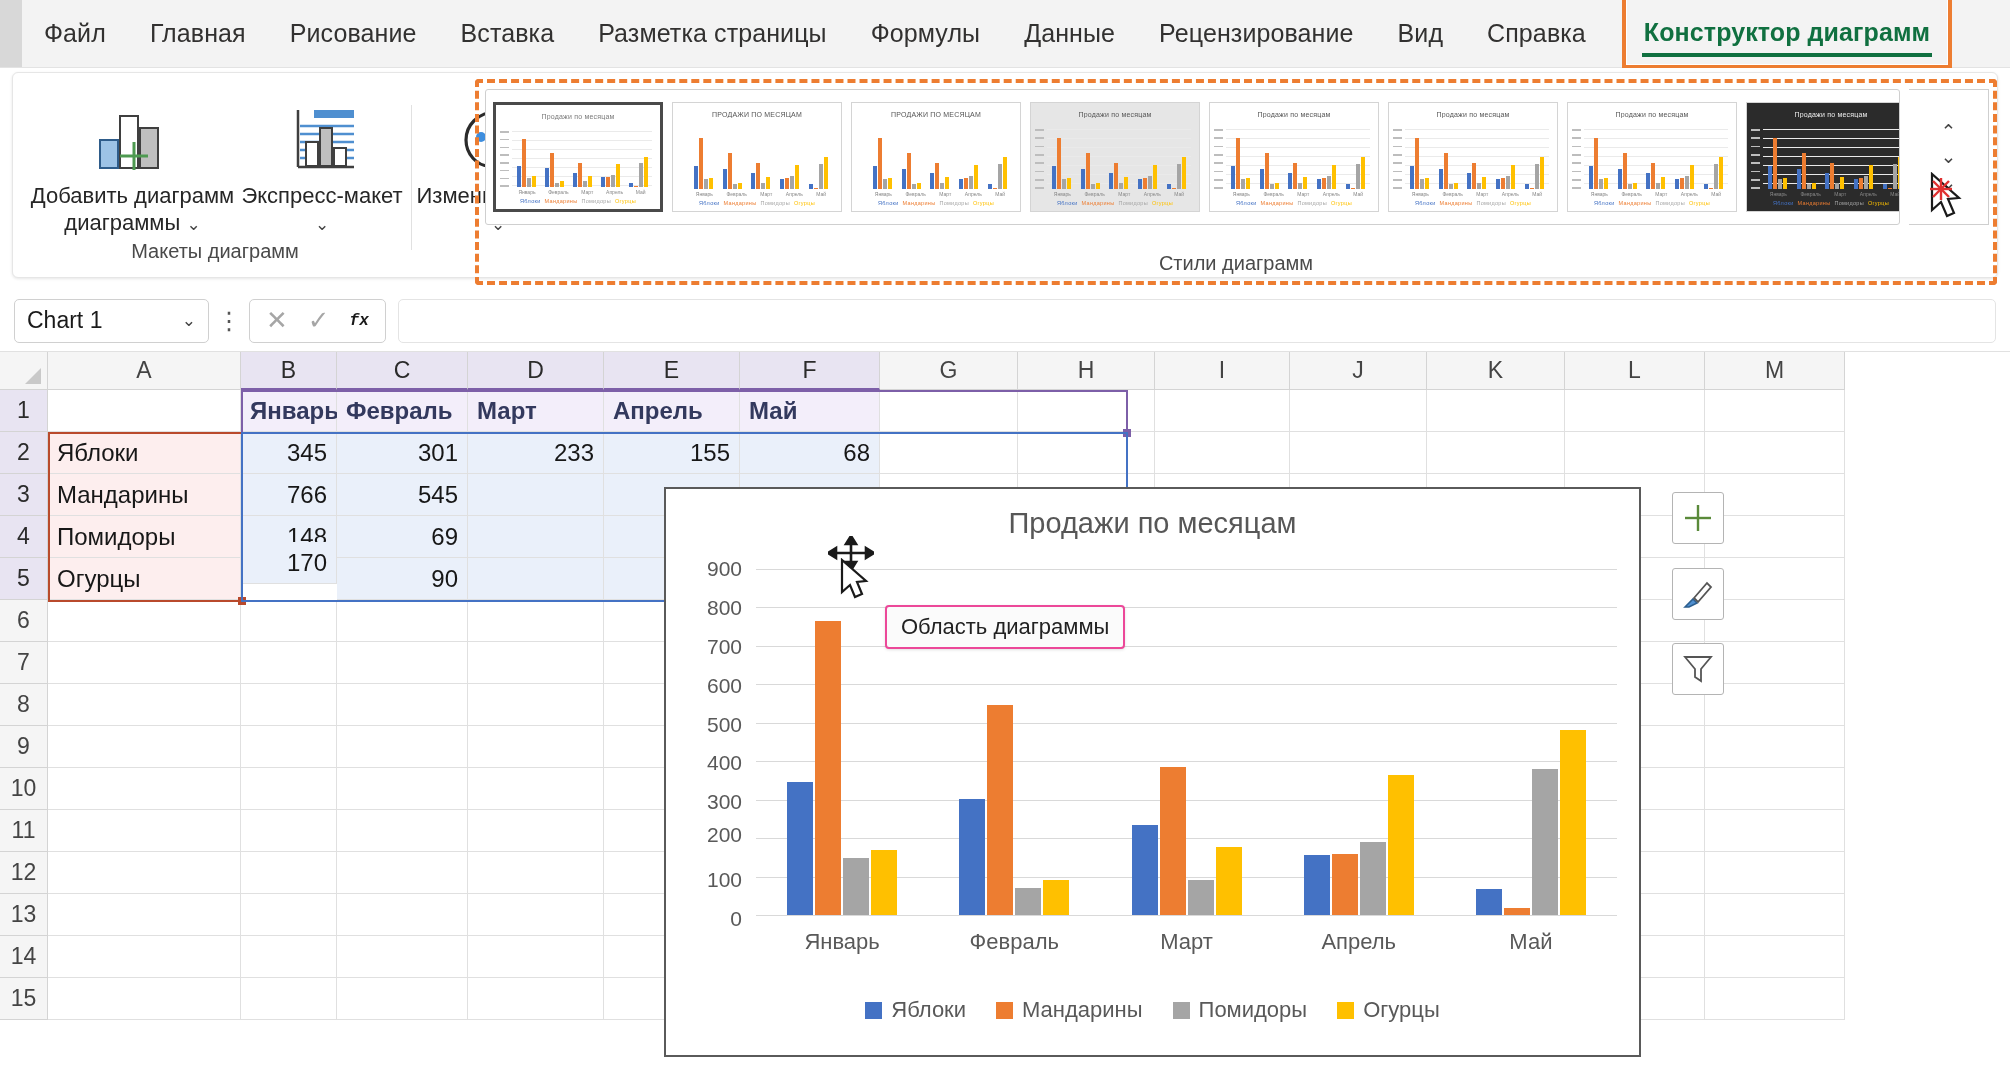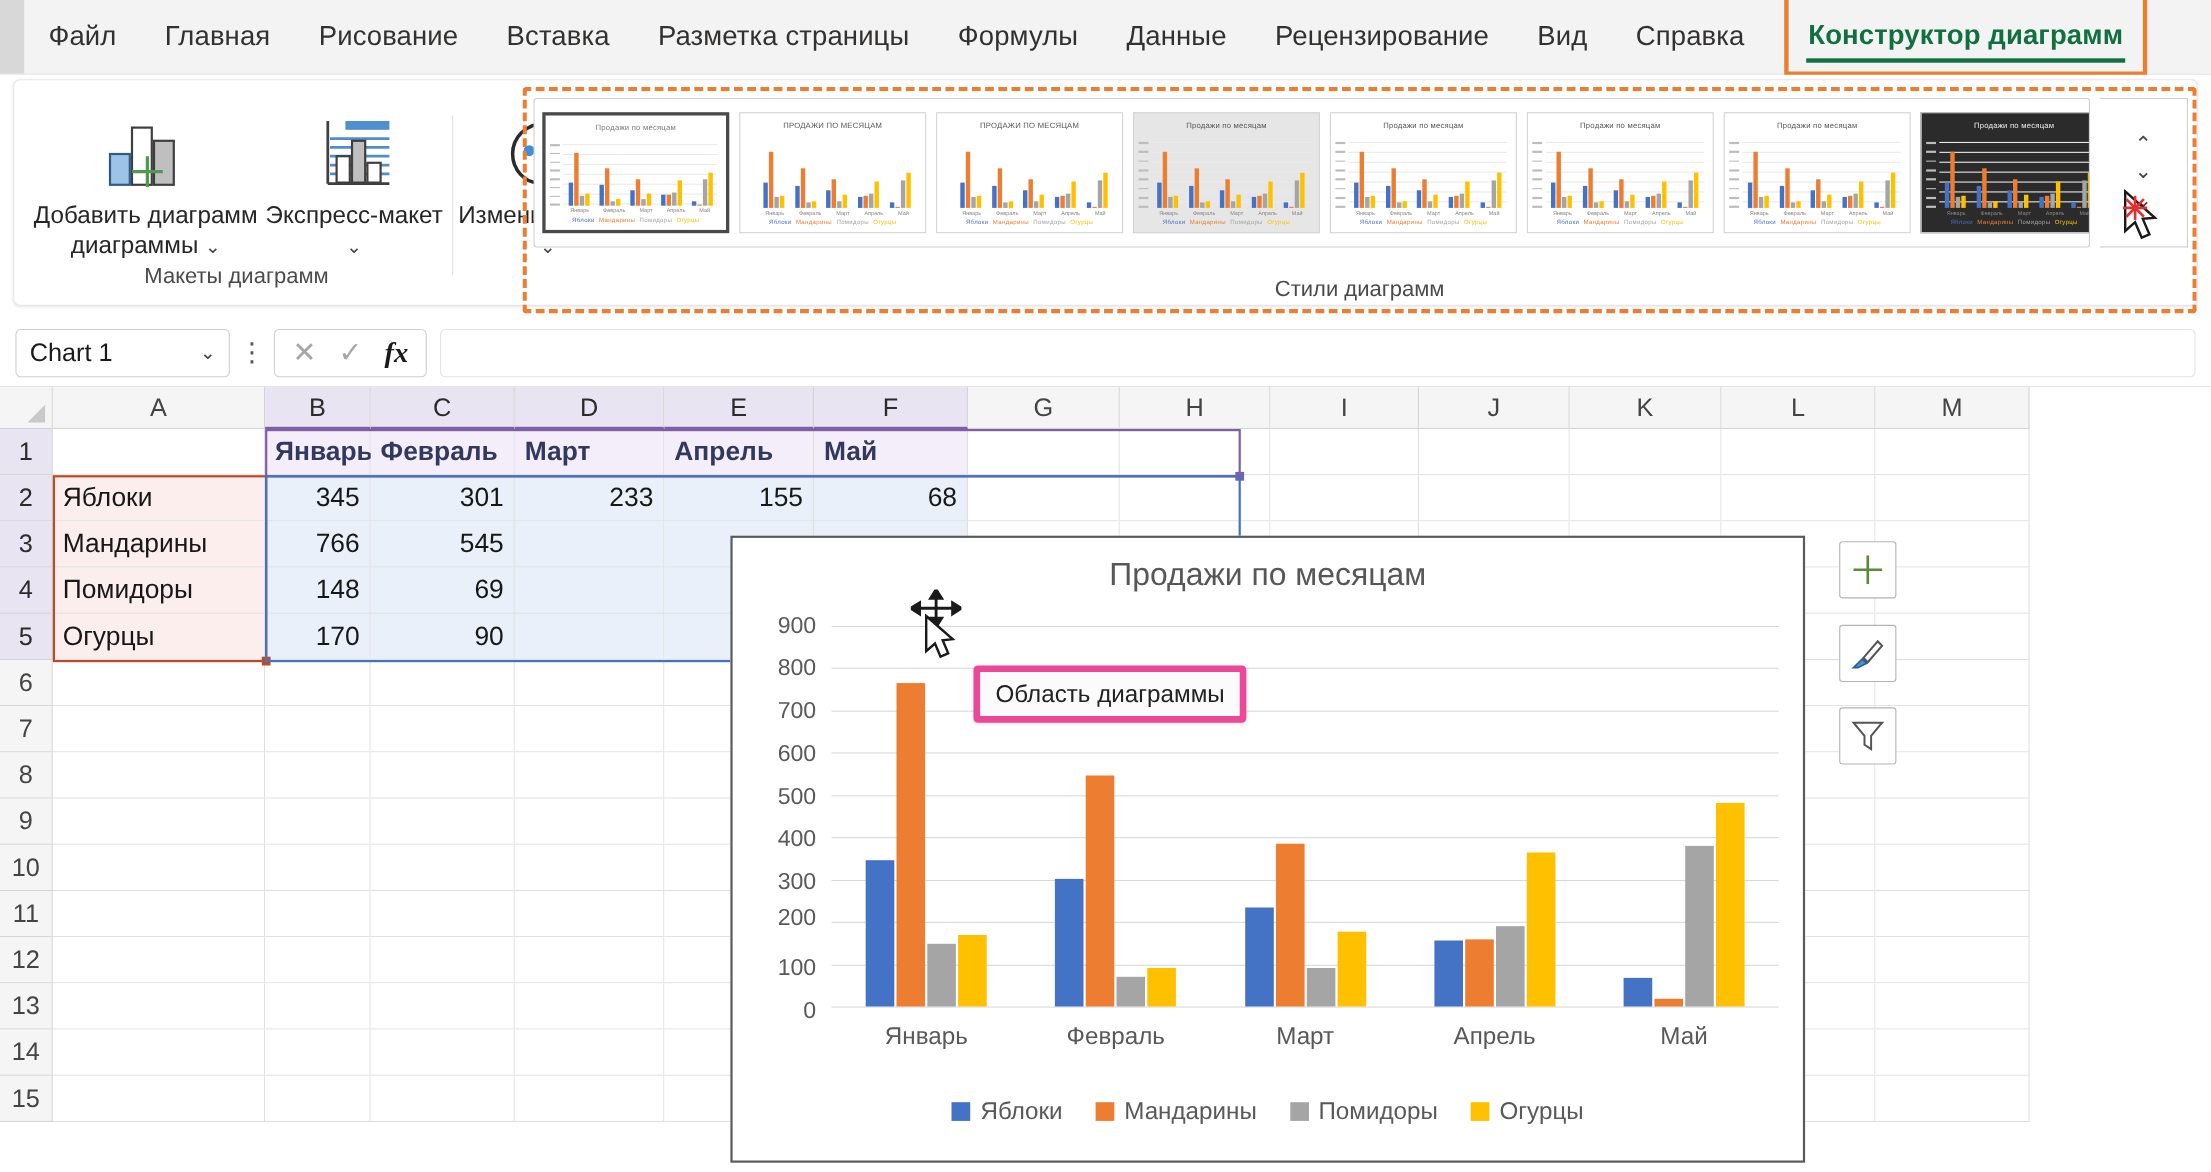--- a/index.html
+++ b/index.html
@@ -119,21 +119,21 @@
     margin-left: 14px; width: 195px; height: 44px; border: 1px solid #d0d0d0;
     border-radius: 5px; display: flex; align-items: center; padding: 0 12px;
     font-size: 23px; color: #1a1a1a; justify-content: space-between; background:#fff;
   }
   .dots { width: 40px; text-align: center; font-size: 24px; color: #555; letter-spacing: 0; }
   .fxgroup {
     height: 44px; border: 1px solid #d0d0d0; border-radius: 5px; display: flex;
     align-items: center; gap: 20px; padding: 0 16px; background: #fff;
   }
   .fxgroup .g { font-size: 26px; color: #a6a6a6; }
-  .fxgroup .fx { font-size: 26px; font-style: italic; font-family: Liberation Serif, serif; color: #1a1a1a; font-weight: bold;}
+  .fxgroup .fx { font-size: 16px; font-style: italic; font-family: Liberation Mono, monospace; color: #1a1a1a; font-weight: bold;}
   .fbar-input {
     flex: 1; height: 44px; margin: 0 14px 0 12px; border: 1px solid #e4e4e4;
     border-radius: 5px; background: #fff;
   }
 
   
   .grid { position: absolute; left: 0; top: 352px; width: 2010px; height: 713px; background: #fff; }
   .corner {
     position: absolute; left: 0; top: 0; width: 48px; height: 38px; background: #f5f5f5;
     border-right: 1px solid #d4d4d4; border-bottom: 1px solid #d4d4d4;
@@ -197,21 +197,21 @@
   .xlabels > div { flex: 1; text-align: center; font-size: 22px; color: #595959; }
   .legend {
     position: absolute; left: 0; bottom: 32px; width: 100%;
     display: flex; align-items: center; justify-content: center; gap: 30px;
   }
   .legend .item { display: flex; align-items: center; gap: 9px; font-size: 22px; color: #595959; }
   .legend .sw { width: 17px; height: 17px; }
 
   .tooltip {
     position: absolute; left: 885px; top: 605px;
-    background: #fbfbfb; border: 6px solid #ec4899; border-radius: 4px;
+    background: #fbfbfb; border: 2px solid #ec4899; border-radius: 4px;
     padding: 7px 14px; font-size: 22px; color: #222;
     box-shadow: 0 1px 3px rgba(0,0,0,.12);
   }
 
   
   .cur-move { position: absolute; left: 828px; top: 536px; width: 46px; height: 34px; }
   .cur-arrow { position: absolute; left: 840px; top: 558px; }
   .cur-arrow2 { position: absolute; left: 1930px; top: 172px; }
 
   
@@ -899,21 +899,21 @@
         <div class="cell data-blue num" style="left: 604px; top: 164px; width: 136px;"></div>
         <div class="cell data-blue num" style="left: 740px; top: 164px; width: 140px;"></div>
         <div class="cell num" style="left: 880px; top: 164px; width: 138px;"></div>
         <div class="cell num" style="left: 1018px; top: 164px; width: 137px;"></div>
         <div class="cell num" style="left: 1155px; top: 164px; width: 135px;"></div>
         <div class="cell num" style="left: 1290px; top: 164px; width: 137px;"></div>
         <div class="cell num" style="left: 1427px; top: 164px; width: 138px;"></div>
         <div class="cell" style="left: 1565px; top: 164px; width: 140px;"></div>
         <div class="cell" style="left: 1705px; top: 164px; width: 140px;"></div>
         <div class="cell lbl-red" style="left: 48px; top: 206px; width: 193px;">Огурцы</div>
-        <div class="cell data-blue num" style="left: 241px; top: 206px; width: 96px;">170</div>
+        <div class="cell data-blue num" style="left: 241px; top: 190px; width: 96px;">170</div>
         <div class="cell data-blue num" style="left: 337px; top: 206px; width: 131px;">90</div>
         <div class="cell data-blue num" style="left: 468px; top: 206px; width: 136px;"></div>
         <div class="cell data-blue num" style="left: 604px; top: 206px; width: 136px;"></div>
         <div class="cell data-blue num" style="left: 740px; top: 206px; width: 140px;"></div>
         <div class="cell num" style="left: 880px; top: 206px; width: 138px;"></div>
         <div class="cell num" style="left: 1018px; top: 206px; width: 137px;"></div>
         <div class="cell num" style="left: 1155px; top: 206px; width: 135px;"></div>
         <div class="cell num" style="left: 1290px; top: 206px; width: 137px;"></div>
         <div class="cell num" style="left: 1427px; top: 206px; width: 138px;"></div>
         <div class="cell" style="left: 1565px; top: 206px; width: 140px;"></div>

